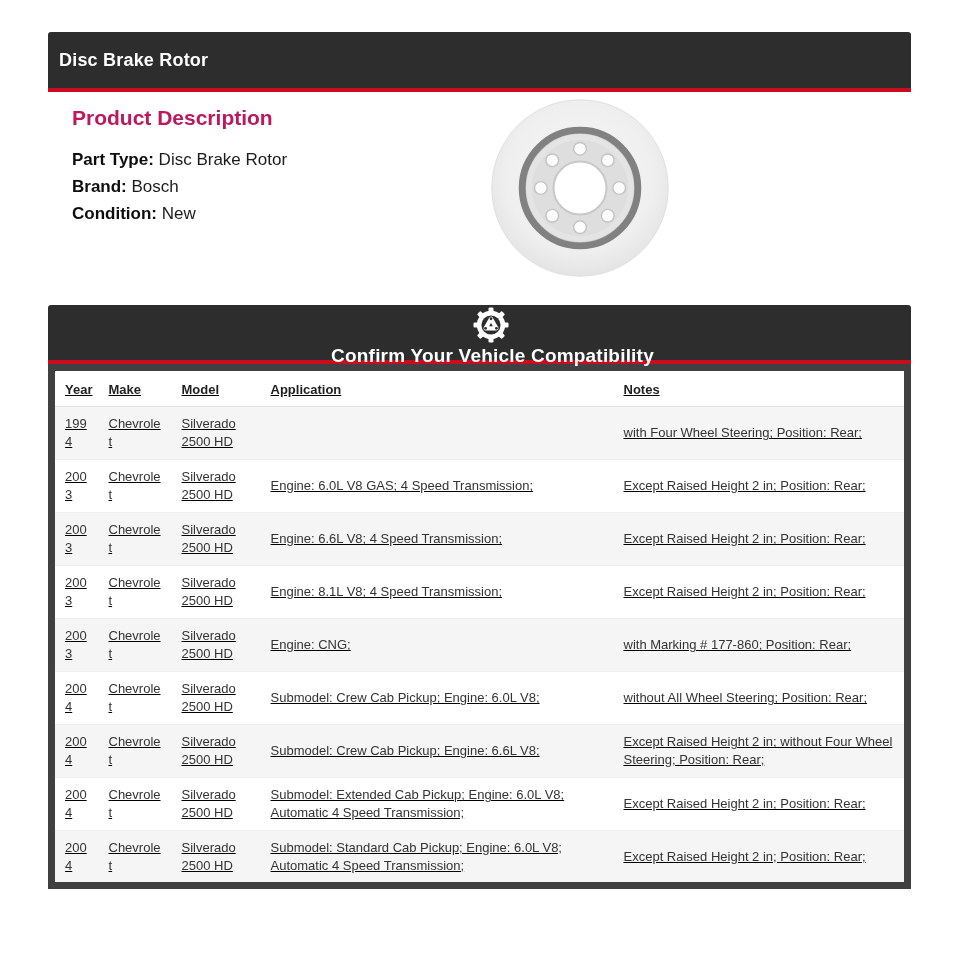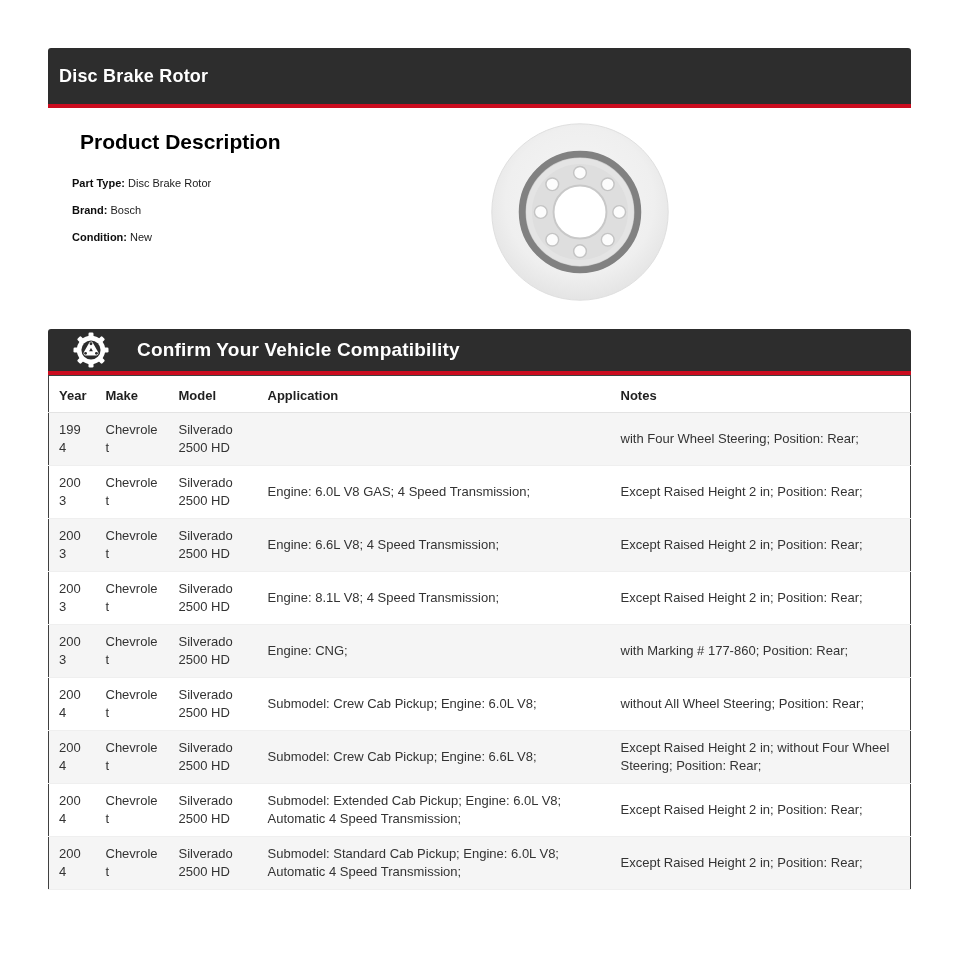--- a/index.html
+++ b/index.html
@@ -1,34 +1,34 @@
 <!DOCTYPE html>
 <html><head>
 <meta charset="utf-8">
 <style>
   html,body{margin:0;padding:0;background:#fff;}
   body{width:959px;height:960px;font-family:"Liberation Sans",sans-serif;overflow:hidden;}
-  .wrap{position:relative;width:863px;margin-left:48px;padding-top:48px;}
+  .wrap{position:relative;width:863px;margin-left:48px;padding-top:32px;}
 
   .dark-bar{background:#2d2d2d;height:56px;display:flex;align-items:center;border-radius:3px 3px 0 0;}
   .bar-title{color:#fff;font-size:18px;font-weight:700;padding-left:11px;letter-spacing:.2px;}
   .red-rule{height:4px;background:#cb0c1f;}
 
   .desc-section{position:relative;height:213px;}
-  .desc-heading{margin:8px;padding:14px 0 0 24px;font-size:21px;font-weight:700;color:#000000;}
-  .fields{margin:16px 0 0 24px;font-size:11px;line-height:27px;color:#1b1b1b;}
+  .desc-heading{margin:0;padding:14px 0 0 24px;font-size:21px;font-weight:700;color:#be185d;}
+  .fields{margin:16px 0 0 24px;font-size:17px;line-height:27px;color:#1b1b1b;}
   .field-label{font-weight:700;color:#0d0d0d;}
 
   .rotor-box{position:absolute;top:-2px;left:434px;width:196px;height:196px;}
 
-  .compat-bar{background:#2d2d2d;height:42px;display:flex;align-items:center;border-radius:3px 3px 0 0;}
+  .compat-bar{background:#2d2d2d;height:55px;display:flex;align-items:center;border-radius:3px 3px 0 0;flex-direction:column;}
   .gear{margin-left:23px;flex:0 0 auto;display:block;}
   .compat-title{color:#fff;font-size:19px;font-weight:700;margin-left:26px;letter-spacing:.2px;}
 
-  table.compat{width:100%;border-collapse:collapse;border:1px solid #404040;table-layout:fixed;}
+  table.compat{width:100%;border-collapse:collapse;border:7px solid #404040;table-layout:fixed;text-decoration:underline;}
   table.compat th{text-align:left;font-size:13px;font-weight:700;color:#1f1f1f;
     padding:11px 10px 9px 10px;height:37px;box-sizing:border-box;border-bottom:1px solid #e3e3e3;background:#fff;}
   table.compat td{font-size:13px;color:#333;padding:8px 10px;height:53px;box-sizing:border-box;
     line-height:1.35;border-bottom:1px solid #efefef;vertical-align:middle;word-wrap:break-word;}
   table.compat tbody tr:nth-child(odd){background:#f5f5f5;}
   col.c-year{width:47px;} col.c-make{width:73px;} col.c-model{width:89px;}
   col.c-app{width:353px;} col.c-notes{width:auto;}
 </style>
 </head>
 <body>

